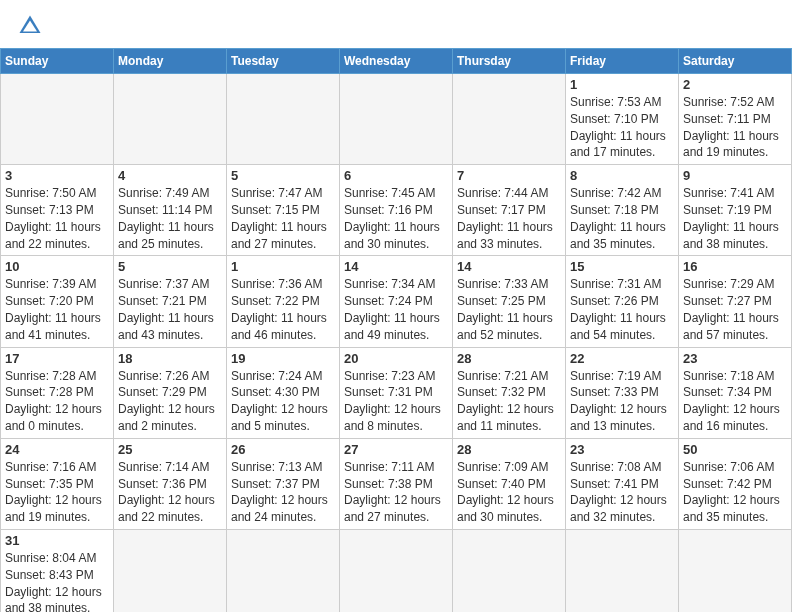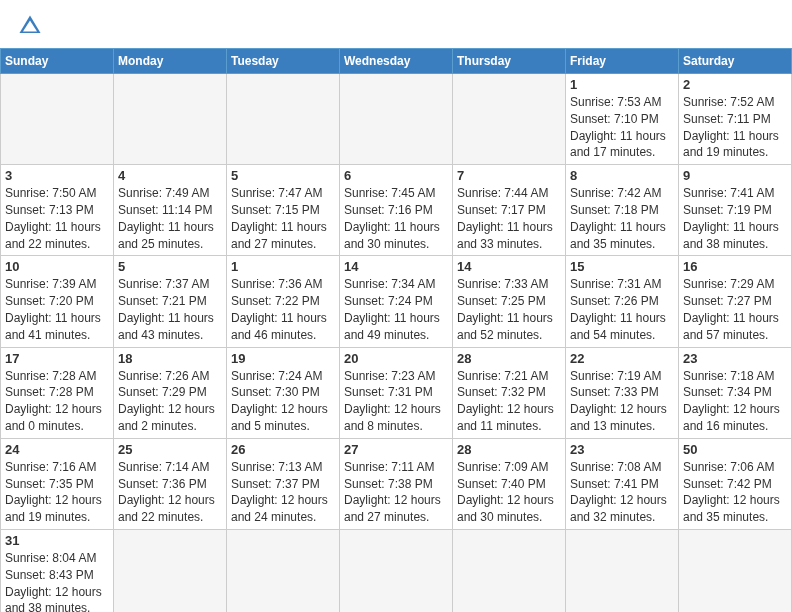--- a/index.html
+++ b/index.html
@@ -265,21 +265,21 @@
         <td>
           <span class="day-number">18</span>
           <div class="day-info">Sunrise: 7:26 AM
 Sunset: 7:29 PM
 Daylight: 12 hours
 and 2 minutes.</div>
         </td>
         <td>
           <span class="day-number">19</span>
           <div class="day-info">Sunrise: 7:24 AM
-Sunset: 7:30 PM
+Sunset: 4:30 PM
 Daylight: 12 hours
 and 5 minutes.</div>
         </td>
         <td>
           <span class="day-number">20</span>
           <div class="day-info">Sunrise: 7:23 AM
 Sunset: 7:31 PM
 Daylight: 12 hours
 and 8 minutes.</div>
         </td>

